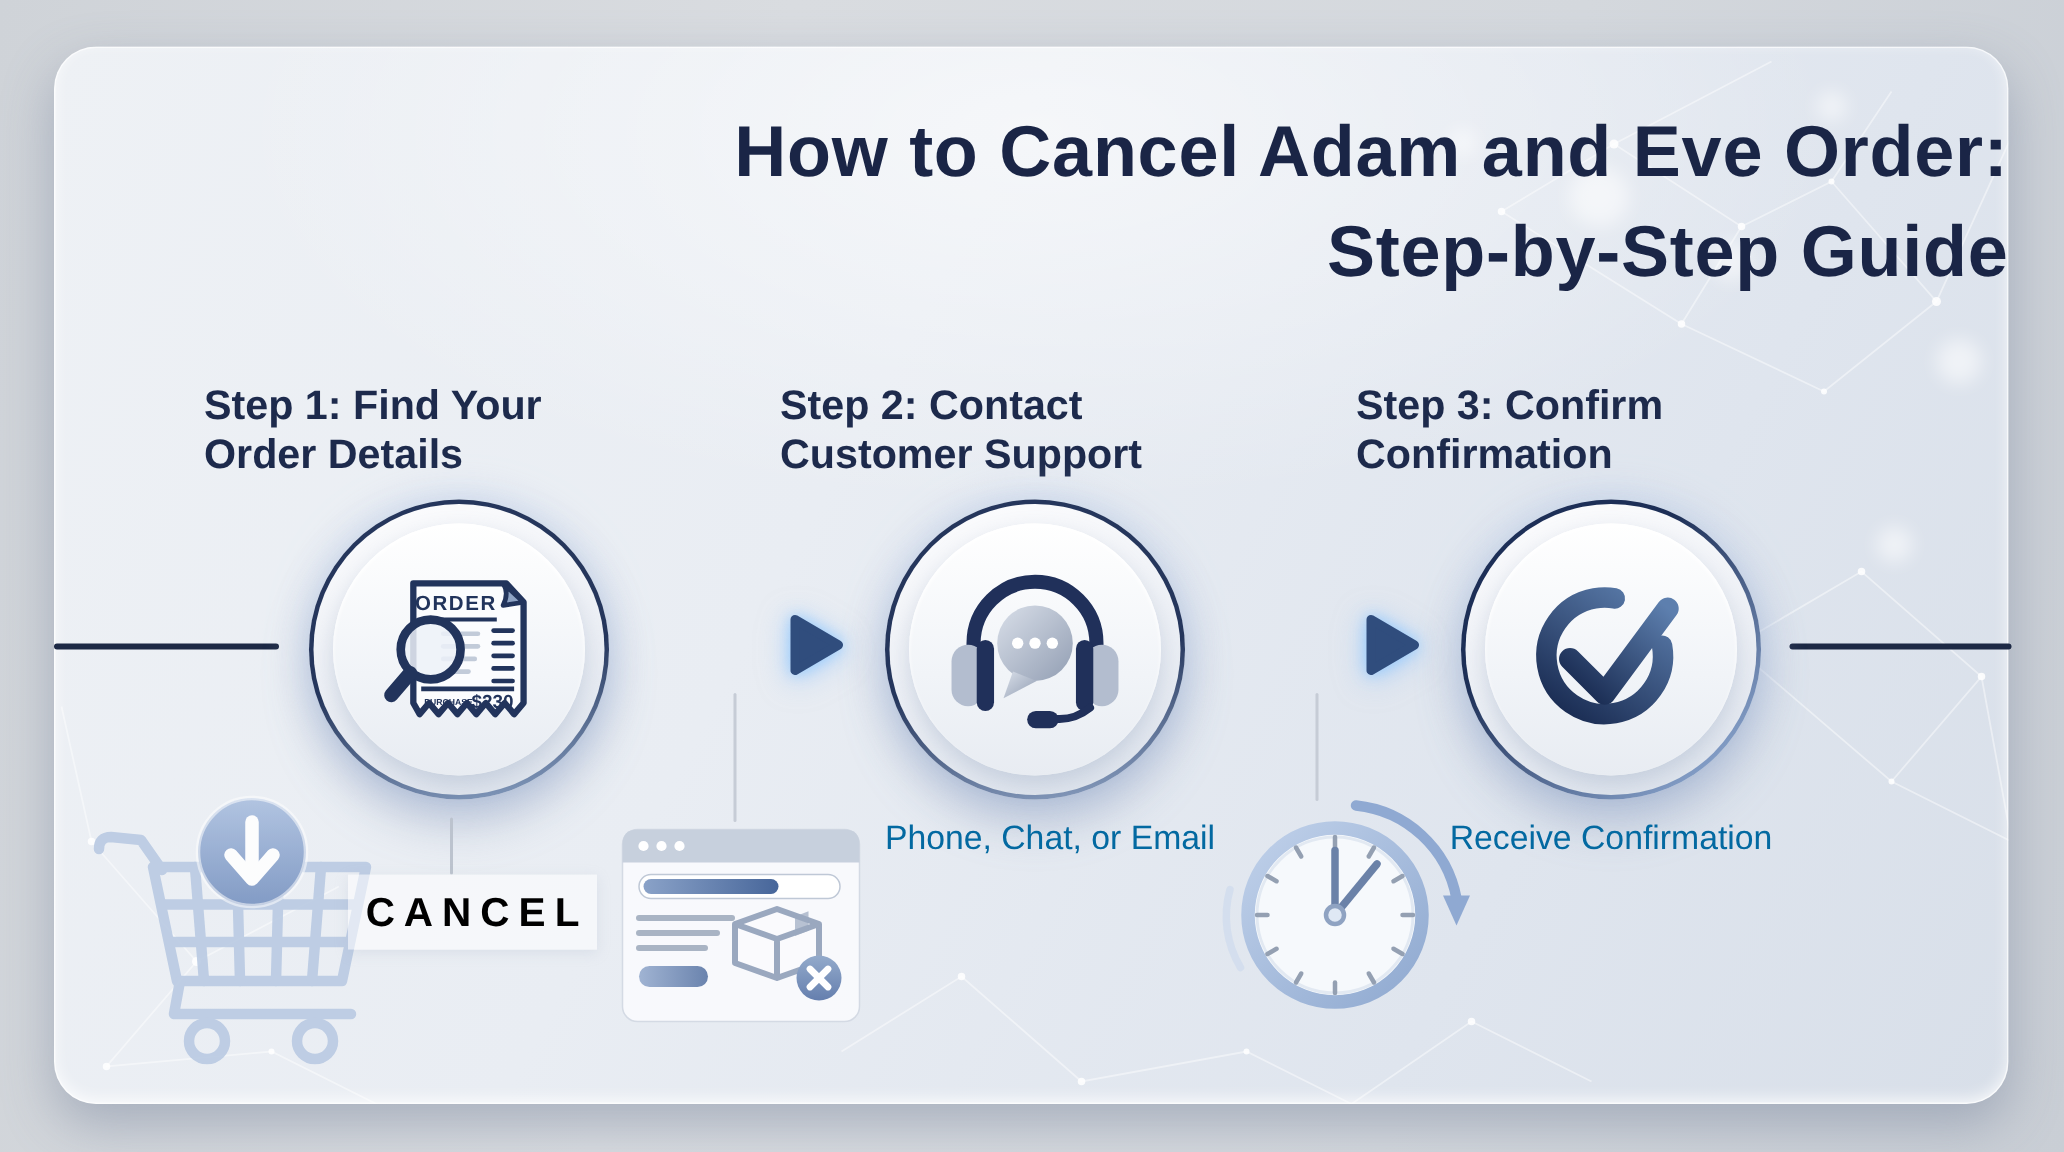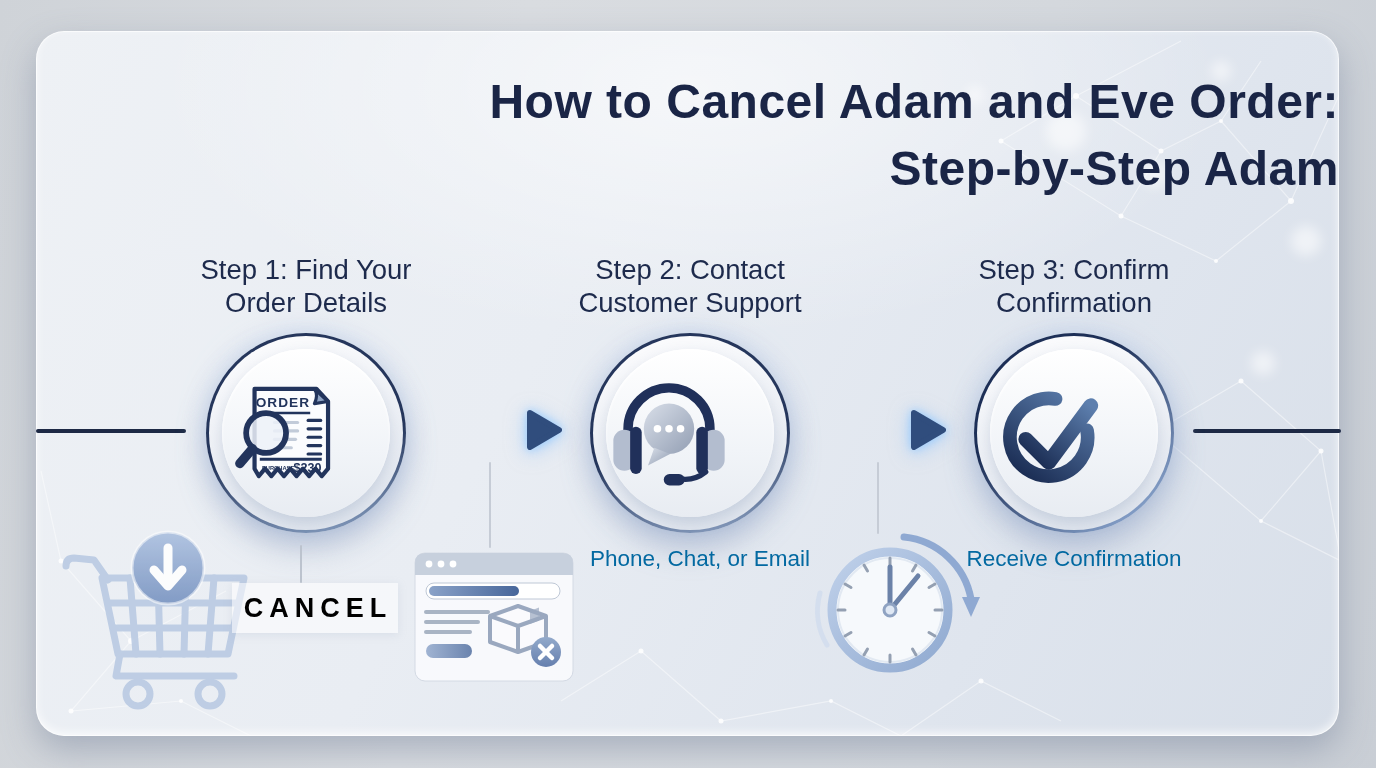--- a/index.html
+++ b/index.html
@@ -15,36 +15,36 @@
       radial-gradient(900px 420px at 50% 8%,rgba(255,255,255,.55),rgba(255,255,255,0) 60%),
       linear-gradient(118deg,#eef1f5 0%,#e9edf3 40%,#dfe5ee 75%,#d8dfe9 100%);
     box-shadow:0 14px 34px rgba(110,125,150,.45), inset 0 0 0 1px rgba(255,255,255,.65),
                inset 0 -3px 10px rgba(255,255,255,.8);
   }
   .card-clip{position:absolute;left:36px;top:31px;width:1303px;height:705px;border-radius:28px;overflow:hidden;pointer-events:none;}
   .net{position:absolute;left:0;top:0;filter:blur(.5px);}
   .bokeh{position:absolute;border-radius:50%;background:rgba(255,255,255,.55);filter:blur(6px);}
   .title{position:absolute;left:36px;top:68px;width:1303px;text-align:right;
     color:#1a2546;font-weight:800;font-size:48px;line-height:1.40;letter-spacing:.5px;}
-  .step-heading{position:absolute;top:253px;width:340px;text-align:center;
-    color:#1d2a4c;font-weight:400;font-size:27.5px;line-height:1.2;}
+  .step-heading{position:absolute;top:253px;width:340px;text-align:left;
+    color:#1d2a4c;font-weight:700;font-size:27.5px;line-height:1.2;}
   .h1{left:136px;} .h2{left:520px;} .h3{left:904px;}
   .circle-outer{position:absolute;top:333px;width:200px;height:200px;border-radius:50%;padding:0;
     box-shadow:0 16px 30px rgba(120,140,175,.38),0 0 26px rgba(185,205,235,.65);}
   .c1{left:206px;background:linear-gradient(168deg,#25365c 55%,#8ea6c8 100%);}
   .c2{left:590px;background:linear-gradient(168deg,#25365c 55%,#93a9ca 100%);}
   .c3{left:974px;background:linear-gradient(140deg,#1d2f57 30%,#8bা0000,#8ba6cf 90%);
       background:linear-gradient(140deg,#1d2f57 35%,#8ba6cf 90%);}
   .circle-mid{position:absolute;left:3px;top:3px;width:194px;height:194px;border-radius:50%;
     background:linear-gradient(165deg,#fdfdfe 0%,#e7ebf2 70%,#dde3ec 100%);
     display:flex;align-items:center;justify-content:center;}
   .circle-inner{width:168px;height:168px;border-radius:50%;
     background:linear-gradient(180deg,#ffffff 0%,#f1f4f8 60%,#e8ecf2 100%);
     box-shadow:0 6px 14px rgba(130,150,180,.30), inset 0 2px 3px #ffffff;
-    display:flex;align-items:center;}
+    display:flex;align-items:center;justify-content:center;}
   .edge-line{position:absolute;top:429px;height:4px;border-radius:2px;background:#1d2945;}
   .el-left{left:36px;width:150px;} .el-right{left:1193px;width:148px;}
   .flow-arrow{position:absolute;top:400px;
     filter:drop-shadow(0 0 5px rgba(140,200,255,.85)) drop-shadow(0 3px 9px rgba(140,190,250,.5));}
   .a1{left:418px;} .a2{left:802px;}
   .connector{position:absolute;width:2px;background:#bcc3ce;border-radius:1px;}
   .cn1{left:300px;top:545px;height:38px;}
   .cn2{left:489px;top:462px;height:86px;background:#c6ccd6;}
   .cn3{left:877px;top:462px;height:72px;background:#c6ccd6;}
   .caption{position:absolute;top:546px;width:340px;text-align:center;color:#0369a1;
@@ -97,21 +97,21 @@
     <div class="bokeh" style="left:1010px;top:80px;width:40px;height:40px;"></div>
     <div class="bokeh" style="left:1105px;top:130px;width:26px;height:26px;"></div>
     <div class="bokeh" style="left:1175px;top:30px;width:20px;height:20px;"></div>
     <div class="bokeh" style="left:1255px;top:195px;width:30px;height:30px;"></div>
     <div class="bokeh" style="left:930px;top:55px;width:18px;height:18px;"></div>
     <div class="bokeh" style="left:1215px;top:320px;width:24px;height:24px;"></div>
   </div>
 
   <div class="title">
     <div>How to Cancel Adam and Eve Order:</div>
-    <div>Step-by-Step Adam</div>
+    <div>Step-by-Step Guide</div>
   </div>
 
   <div class="step-heading h1">
     <div>Step 1: Find Your</div>
     <div>Order Details</div>
   </div>
   <div class="step-heading h2">
     <div>Step 2: Contact</div>
     <div>Customer Support</div>
   </div>

